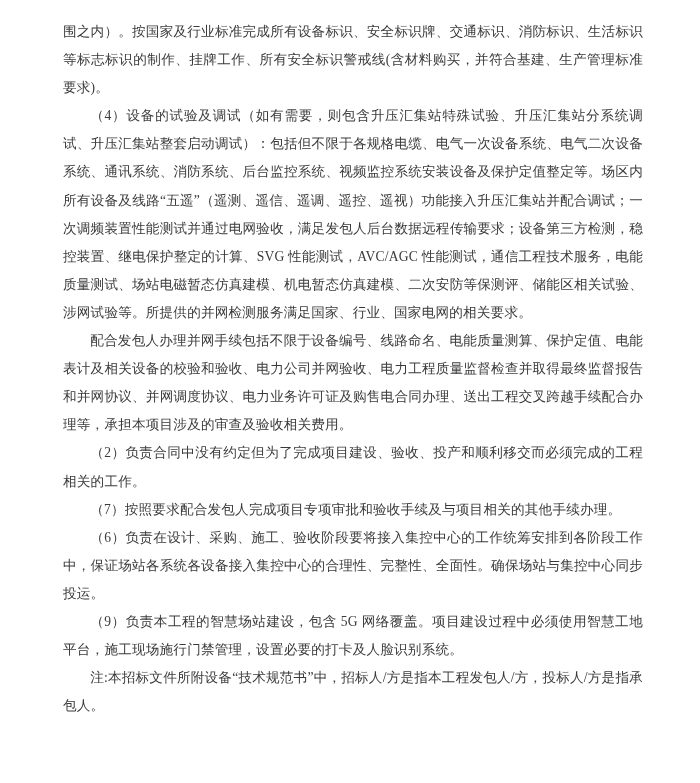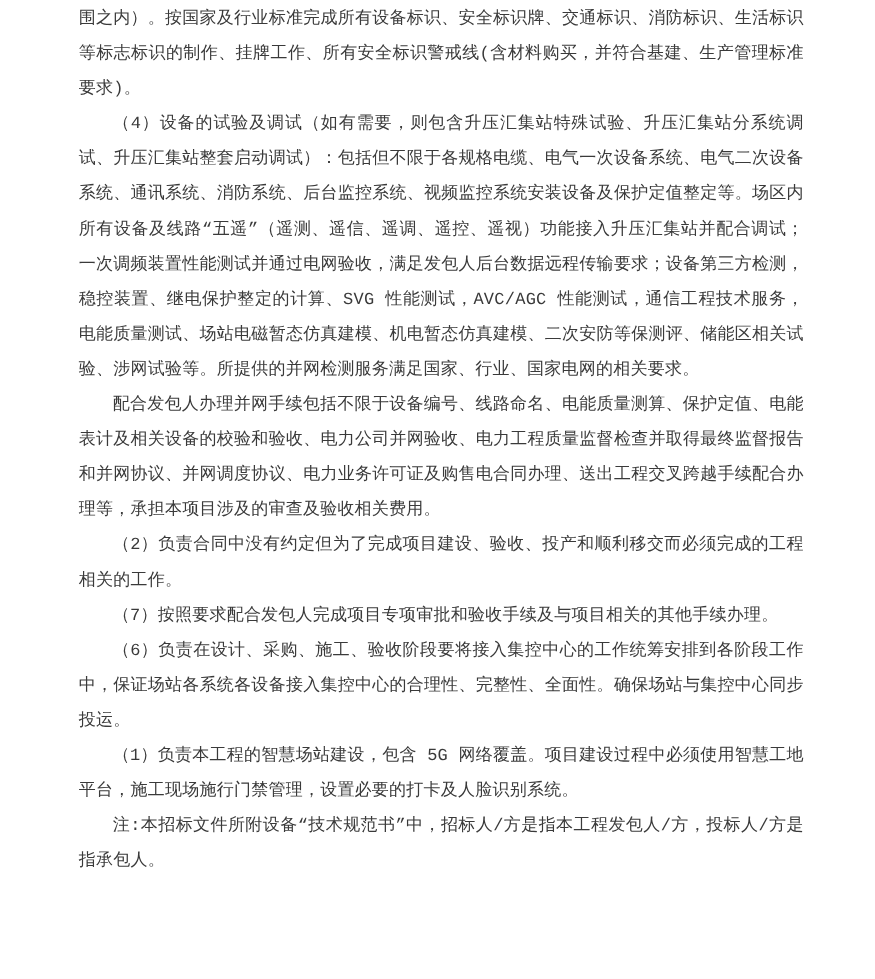--- a/index.html
+++ b/index.html
@@ -11,23 +11,22 @@
     height: 783px;
     background: #fdfdfd;
     overflow: hidden;
     font-family: "Liberation Serif", "DejaVu Serif", serif;
   }
   .page {
     box-sizing: border-box;
     width: 700px;
     height: 783px;
     background: #ffffff;
-    padding: 2px 57px 0 63px;
+    padding: 18px 57px 0 63px;
     overflow: hidden;
-    font-family: Liberation Mono, monospace;
   }
   .para {
     margin: 0;
     font-size: 13.6px;
     line-height: 28.1px;
     color: #3a3a3a;
     text-align: justify;
     text-justify: inter-ideograph;
     letter-spacing: 0.2px;
     word-break: break-all;
@@ -39,16 +38,16 @@
 </head>
 <body>
 
 <main class="page">
   <p class="para">围之内）。按国家及行业标准完成所有设备标识、安全标识牌、交通标识、消防标识、生活标识等标志标识的制作、挂牌工作、所有安全标识警戒线(含材料购买，并符合基建、生产管理标准要求)。</p>
   <p class="para indent">（4）设备的试验及调试（如有需要，则包含升压汇集站特殊试验、升压汇集站分系统调试、升压汇集站整套启动调试）：包括但不限于各规格电缆、电气一次设备系统、电气二次设备系统、通讯系统、消防系统、后台监控系统、视频监控系统安装设备及保护定值整定等。场区内所有设备及线路“五遥”（遥测、遥信、遥调、遥控、遥视）功能接入升压汇集站并配合调试；一次调频装置性能测试并通过电网验收，满足发包人后台数据远程传输要求；设备第三方检测，稳控装置、继电保护整定的计算、SVG 性能测试，AVC/AGC 性能测试，通信工程技术服务，电能质量测试、场站电磁暂态仿真建模、机电暂态仿真建模、二次安防等保测评、储能区相关试验、涉网试验等。所提供的并网检测服务满足国家、行业、国家电网的相关要求。</p>
   <p class="para indent">配合发包人办理并网手续包括不限于设备编号、线路命名、电能质量测算、保护定值、电能表计及相关设备的校验和验收、电力公司并网验收、电力工程质量监督检查并取得最终监督报告和并网协议、并网调度协议、电力业务许可证及购售电合同办理、送出工程交叉跨越手续配合办理等，承担本项目涉及的审查及验收相关费用。</p>
   <p class="para indent">（2）负责合同中没有约定但为了完成项目建设、验收、投产和顺利移交而必须完成的工程相关的工作。</p>
   <p class="para indent">（7）按照要求配合发包人完成项目专项审批和验收手续及与项目相关的其他手续办理。</p>
   <p class="para indent">（6）负责在设计、采购、施工、验收阶段要将接入集控中心的工作统筹安排到各阶段工作中，保证场站各系统各设备接入集控中心的合理性、完整性、全面性。确保场站与集控中心同步投运。</p>
-  <p class="para indent">（1）负责本工程的智慧场站建设，包含 5G 网络覆盖。项目建设过程中必须使用智慧工地平台，施工现场施行门禁管理，设置必要的打卡及人脸识别系统。</p>
+  <p class="para indent">（9）负责本工程的智慧场站建设，包含 5G 网络覆盖。项目建设过程中必须使用智慧工地平台，施工现场施行门禁管理，设置必要的打卡及人脸识别系统。</p>
   <p class="para indent">注:本招标文件所附设备“技术规范书”中，招标人/方是指本工程发包人/方，投标人/方是指承包人。</p>
 
 </main>
 
 </body></html>

